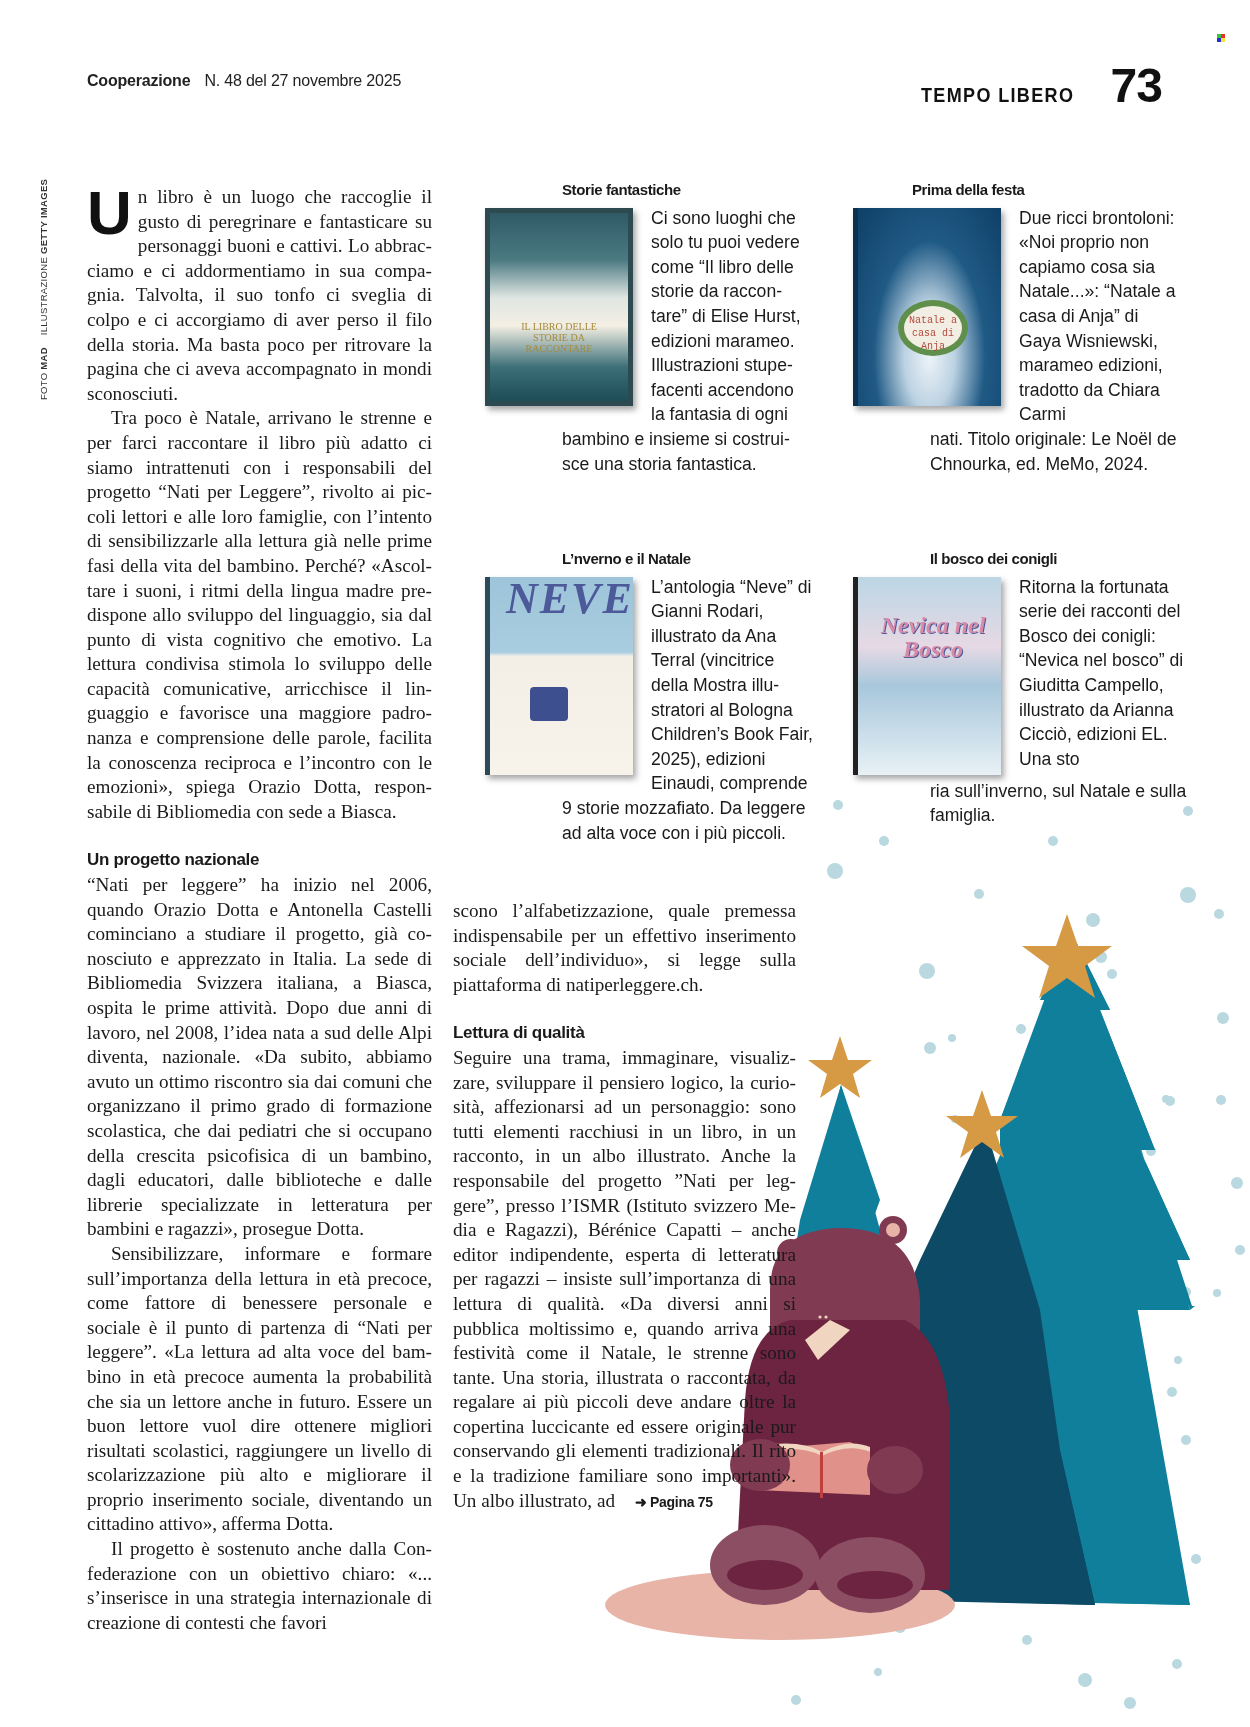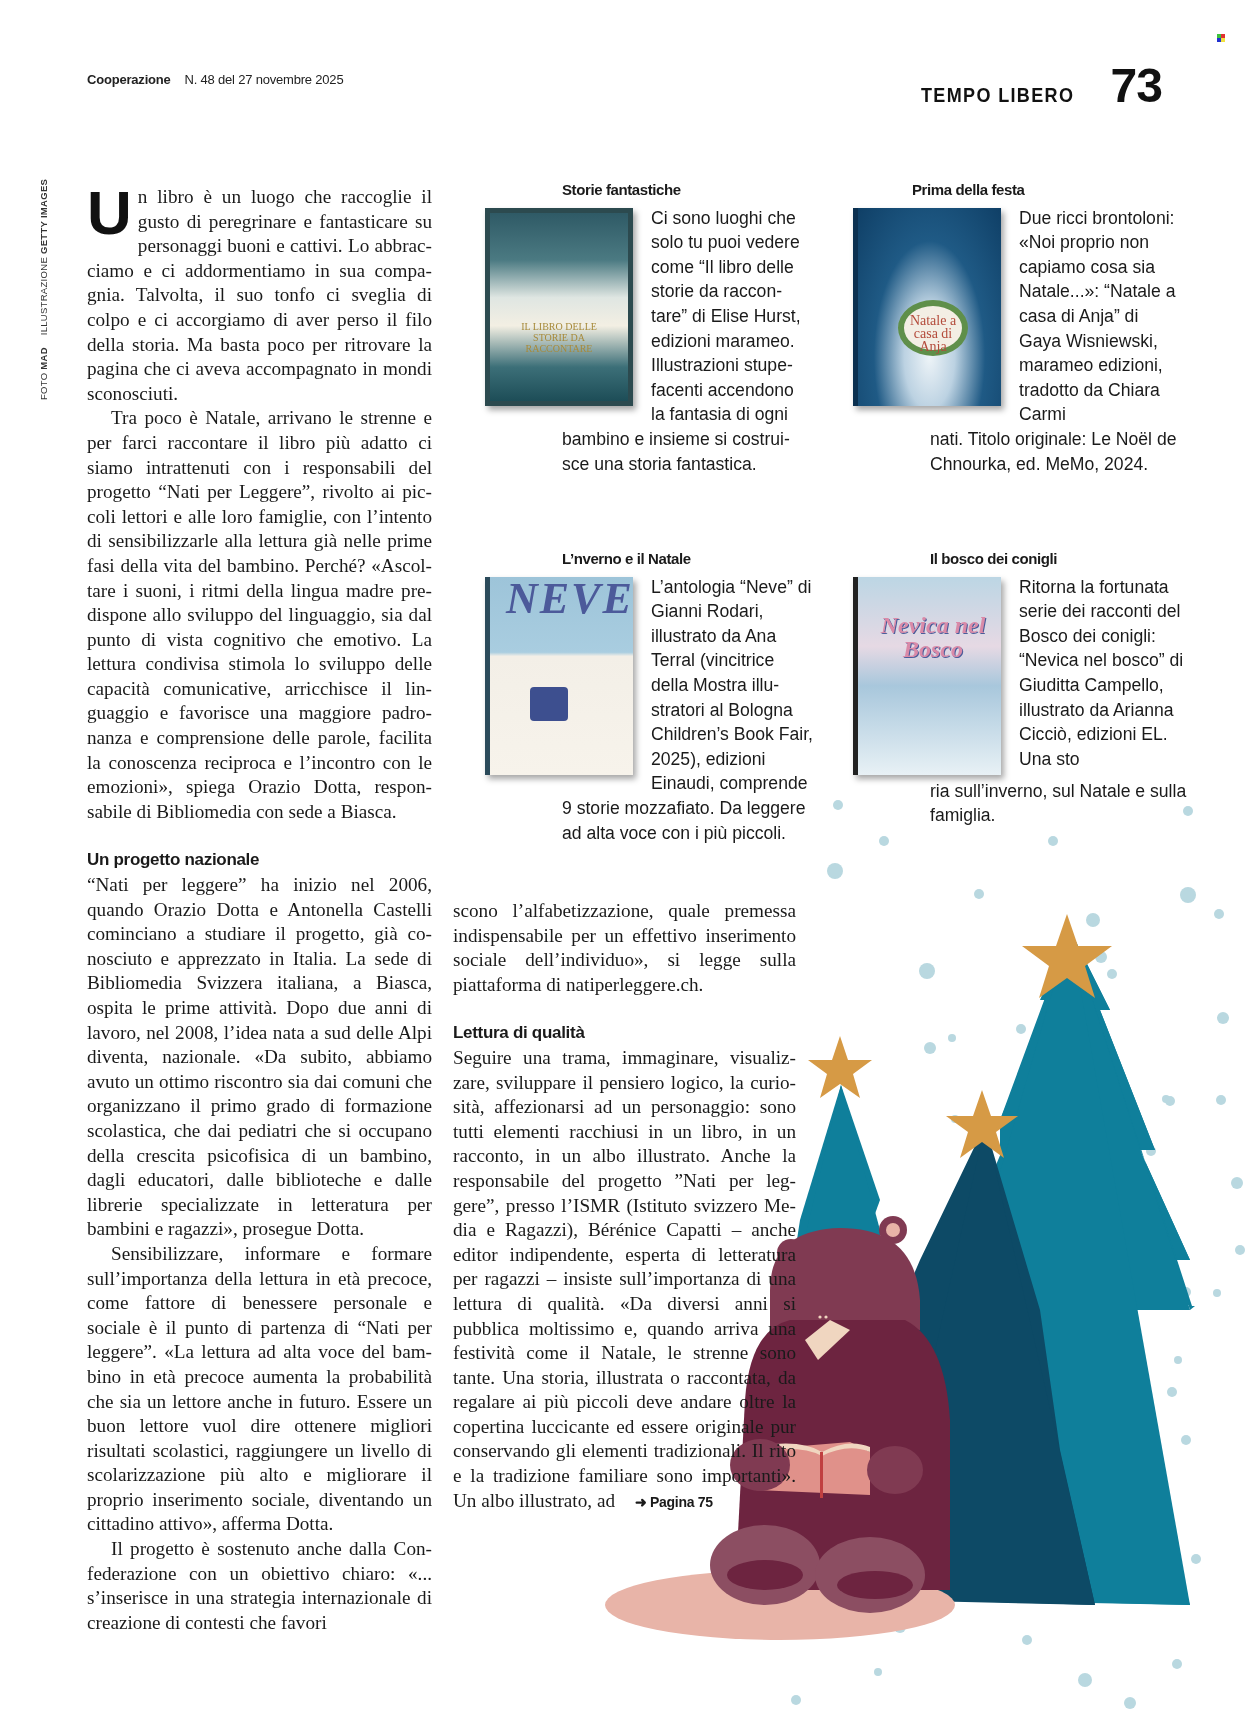--- a/index.html
+++ b/index.html
@@ -1,19 +1,19 @@
 <!DOCTYPE html>
 <html><head>
 <meta charset="utf-8">
 <style>
   * { box-sizing: border-box; margin: 0; padding: 0; }
   html, body { width: 1250px; height: 1727px; background: #ffffff; overflow: hidden; }
   body { position: relative; font-family: "Liberation Serif", "DejaVu Serif", serif; color: #1a1a1a; }
 
-  .header-left { position: absolute; left: 87px; top: 72px; font-family: "Liberation Sans", sans-serif; font-size: 13px; color: #222; display: flex; gap: 14px; align-items: center; letter-spacing: -0.2px; }
+  .header-left { position: absolute; left: 87px; top: 72px; font-family: "Liberation Sans", sans-serif; font-size: 16px; color: #222; display: flex; gap: 14px; align-items: center; letter-spacing: -0.2px; }
   .header-left .pub { font-weight: bold; }
   .header-right { position: absolute; right: 88px; top: 62px; display: flex; align-items: baseline; gap: 36px; font-family: "Liberation Sans", sans-serif; }
   .section-label { font-weight: bold; font-size: 20px; letter-spacing: 1.5px; color: #111; transform: scaleX(0.9); transform-origin: right; }
   .page-number { font-weight: bold; font-size: 48px; color: #111; letter-spacing: -1px; line-height: 1; }
   .color-marks { position: absolute; left: 1217px; top: 34px; width: 8px; height: 8px; display: grid; grid-template-columns: 4px 4px; }
   .color-marks span { width: 4px; height: 4px; }
 
   .credit { position: absolute; left: 38px; top: 400px; transform: rotate(-90deg); transform-origin: left top; font-family: "Liberation Sans", sans-serif; font-size: 9.5px; color: #333; white-space: nowrap; letter-spacing: 0.3px; }
   .credit b { font-weight: bold; }
 
@@ -37,21 +37,21 @@
   .book-3 { left: 485px; top: 547px; width: 330px; }
   .book-3 h3 { margin-left: 77px; }
   .book-4 { left: 853px; top: 547px; width: 340px; }
   .book-4 h3 { margin-left: 77px; }
   .book .cont { margin-left: 77px; clear: both; }
   .book-2 .cont { }
 
   .cover-storie { background: linear-gradient(180deg, #2f5a66 0%, #4b7a82 25%, #dfe6e2 45%, #f3efe3 60%, #3c6f78 82%, #1d4d57 100%); border: 5px solid #2c4a4f; }
   .cover-storie .ttl { position: absolute; left: 14px; right: 14px; top: 108px; text-align: center; font-family: "Liberation Serif", serif; font-size: 10px; color: #a78a3a; line-height: 11px; }
   .cover-natale { background: radial-gradient(ellipse at 50% 75%, #eef4f8 0%, #bcd2e2 25%, #1f5a85 55%, #0f3f66 100%); border-left: 5px solid #0b3050; }
-  .cover-natale .ttl { position: absolute; left: 40px; top: 92px; width: 70px; height: 56px; border-radius: 50%; border: 6px solid #5f8f4a; background: #f3eee4; text-align: center; font-size: 14px; color: #b34a3a; line-height: 13px; padding-top: 8px; font-family: Liberation Serif, serif; }
+  .cover-natale .ttl { position: absolute; left: 40px; top: 92px; width: 70px; height: 56px; border-radius: 50%; border: 6px solid #5f8f4a; background: #f3eee4; text-align: center; font-size: 10px; color: #b34a3a; line-height: 13px; padding-top: 8px; font-family: Liberation Mono, monospace; }
   .cover-neve { background: linear-gradient(180deg, #9dc4d9 0%, #a9cde0 38%, #f3efe7 40%, #f7f3eb 100%); border-left: 5px solid #2b4a5a; }
   .cover-neve .ttl { position: absolute; left: 16px; top: 10px; font-family: "Liberation Serif", serif; font-style: italic; font-size: 44px; font-weight: bold; color: #4c5a9a; letter-spacing: 2px; }
   .cover-neve .house { position: absolute; left: 40px; top: 110px; width: 38px; height: 34px; background: #3d4f8f; border-radius: 4px; }
   .cover-bosco { background: linear-gradient(180deg, #bcd6e4 0%, #e6d9e4 35%, #a8c7dc 55%, #e8f1f5 100%); border-left: 5px solid #222; }
   .cover-bosco .ttl { position: absolute; left: 20px; top: 36px; width: 110px; text-align: center; font-family: "Liberation Serif", serif; font-style: italic; font-size: 24px; line-height: 24px; font-weight: bold; color: #d98aa8; text-shadow: 1px 1px 0 #4a5c9a; }
 
   .pagina-ref { font-family: "Liberation Sans", sans-serif; font-weight: bold; font-size: 14px; margin-left: 20px; letter-spacing: -0.3px; }
 
   .illus { position: absolute; left: 0; top: 0; width: 1250px; height: 1727px; pointer-events: none; }
 </style>

